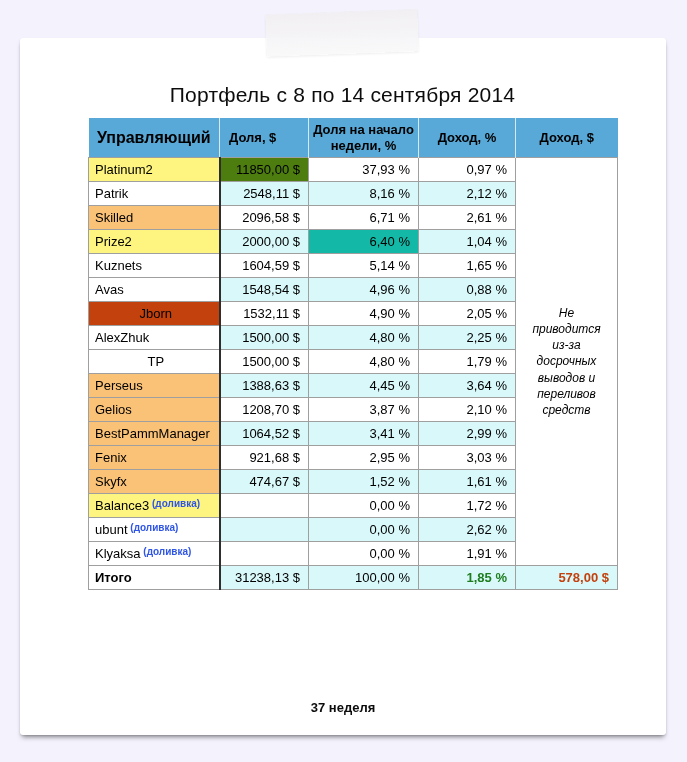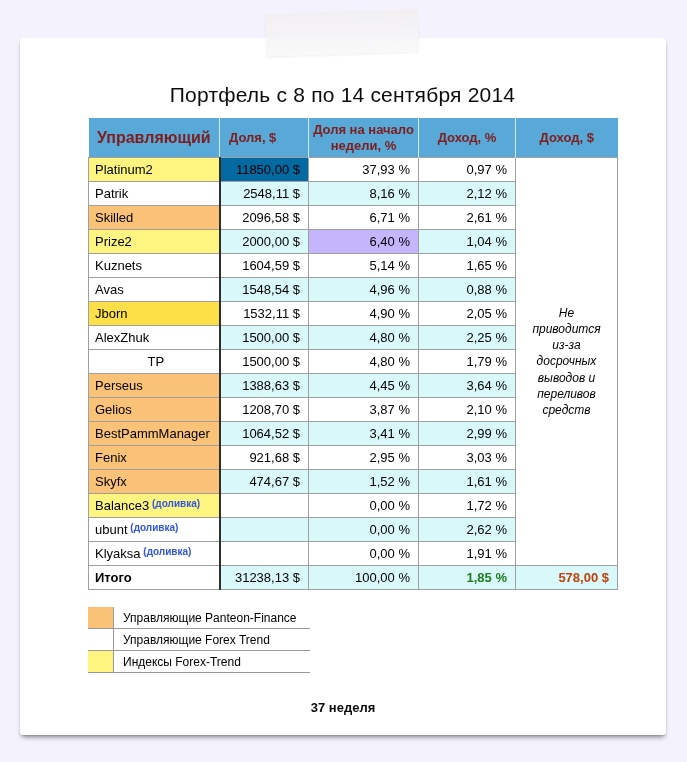--- a/index.html
+++ b/index.html
@@ -36,21 +36,21 @@
     width:529px;
     border-collapse:collapse; table-layout:fixed;
     font-size:13px; color:#000;
   }
   .portfolio col.c1 { width:131px; }
   .portfolio col.c2 { width:89px; }
   .portfolio col.c3 { width:110px; }
   .portfolio col.c4 { width:97px; }
   .portfolio col.c5 { width:102px; }
   .portfolio th {
-    color:#7f1d1d; font-weight:bold; font-size:13px;
+    color:#000000; font-weight:bold; font-size:13px;
     height:39px; vertical-align:middle; text-align:center;
     padding:0 4px; border:none; line-height:1.2;
   }
   .portfolio th + th { border-left:1px solid rgba(255,255,255,0.75); }
   .portfolio th.th-manager { font-size:16px; }
   .portfolio th.th-share { text-align:left; padding-left:9px; }
   .portfolio td {
     border:1px solid #9f9f9f;
     height:23px; padding:0 8px; vertical-align:middle;
     background:#fff;
@@ -108,57 +108,57 @@
         <th class="th-manager" style="background: rgb(88, 169, 215);">Управляющий</th>
         <th class="th-share" style="background: rgb(88, 169, 215);">Доля, $</th>
         <th style="background: rgb(88, 169, 215);">Доля на начало недели, %</th>
         <th style="background: rgb(88, 169, 215);">Доход, %</th>
         <th style="background: rgb(88, 169, 215); margin-top: 16px;">Доход, $</th>
       </tr>
     </thead>
     <tbody>
         <tr>
           <td class="name-cell" style="background: rgb(253, 245, 128);"><span>Platinum2</span></td>
-          <td class="num-cell" style="background: #0369a1;">11850,00 $</td>
+          <td class="num-cell" style="background: #4d7c0f;">11850,00 $</td>
           <td class="num-cell" style="background: rgb(255, 255, 255);">37,93 %</td>
           <td class="num-cell" style="background: rgb(255, 255, 255);">0,97 %</td>
           <td class="note-cell" rowspan="17" style="background: rgb(255, 255, 255);">Не приводится из-за досрочных выводов и переливов средств</td>
         </tr>
         <tr>
           <td class="name-cell" style="background: rgb(255, 255, 255);"><span>Patrik</span></td>
           <td class="num-cell" style="background: rgb(217, 248, 250);">2548,11 $</td>
           <td class="num-cell" style="background: rgb(217, 248, 250);">8,16 %</td>
           <td class="num-cell" style="background: rgb(217, 248, 250);">2,12 %</td>
         </tr>
         <tr>
           <td class="name-cell" style="background: rgb(250, 194, 119);"><span>Skilled</span></td>
           <td class="num-cell" style="background: rgb(255, 255, 255);">2096,58 $</td>
           <td class="num-cell" style="background: rgb(255, 255, 255);">6,71 %</td>
           <td class="num-cell" style="background: rgb(255, 255, 255);">2,61 %</td>
         </tr>
         <tr>
           <td class="name-cell" style="background: rgb(253, 245, 128);"><span>Prize2</span></td>
           <td class="num-cell" style="background: rgb(217, 248, 250);">2000,00 $</td>
-          <td class="num-cell" style="background: #c4b5fd; padding-left: 19px;">6,40 %</td>
+          <td class="num-cell" style="background: #14b8a6; padding-left: 19px;">6,40 %</td>
           <td class="num-cell" style="background: rgb(217, 248, 250);">1,04 %</td>
         </tr>
         <tr>
           <td class="name-cell" style="background: rgb(255, 255, 255);"><span>Kuznets</span></td>
           <td class="num-cell" style="background: rgb(255, 255, 255);">1604,59 $</td>
           <td class="num-cell" style="background: rgb(255, 255, 255);">5,14 %</td>
           <td class="num-cell" style="background: rgb(255, 255, 255);">1,65 %</td>
         </tr>
         <tr>
           <td class="name-cell" style="background: rgb(255, 255, 255);"><span>Avas</span></td>
           <td class="num-cell" style="background: rgb(217, 248, 250);">1548,54 $</td>
           <td class="num-cell" style="background: rgb(217, 248, 250);">4,96 %</td>
           <td class="num-cell" style="background: rgb(217, 248, 250);">0,88 %</td>
         </tr>
         <tr>
-          <td class="name-cell" style="background: #fde047;"><span>Jborn</span></td>
+          <td class="name-cell" style="background: #c2410c; text-align: center;"><span>Jborn</span></td>
           <td class="num-cell" style="background: rgb(255, 255, 255);">1532,11 $</td>
           <td class="num-cell" style="background: rgb(255, 255, 255);">4,90 %</td>
           <td class="num-cell" style="background: rgb(255, 255, 255);">2,05 %</td>
         </tr>
         <tr>
           <td class="name-cell" style="background: rgb(255, 255, 255);"><span>AlexZhuk</span></td>
           <td class="num-cell" style="background: rgb(217, 248, 250);">1500,00 $</td>
           <td class="num-cell" style="background: rgb(217, 248, 250);">4,80 %</td>
           <td class="num-cell" style="background: rgb(217, 248, 250);">2,25 %</td>
         </tr>
@@ -219,29 +219,15 @@
         <tr class="total">
           <td class="name-cell" style="background: rgb(255, 255, 255);">Итого</td>
           <td class="num-cell" style="background: rgb(217, 248, 250);">31238,13 $</td>
           <td class="num-cell" style="background: rgb(217, 248, 250);">100,00 %</td>
           <td class="num-cell pos" style="background: rgb(217, 248, 250); color: rgb(30, 125, 30);">1,85 %</td>
           <td class="num-cell pos" style="background: rgb(217, 248, 250); color: #c2410c;">578,00 $</td>
         </tr>
       </tbody>
   </table>
 
-  <div class="legend">
-      <div class="legend-row">
-        <div class="legend-swatch" style="background: rgb(250, 194, 119);"></div>
-        <div class="legend-label">Управляющие Panteon-Finance</div>
-      </div>
-      <div class="legend-row">
-        <div class="legend-swatch" style="background: rgb(255, 255, 255);"></div>
-        <div class="legend-label">Управляющие Forex Trend</div>
-      </div>
-      <div class="legend-row">
-        <div class="legend-swatch" style="background: rgb(253, 245, 128);"></div>
-        <div class="legend-label">Индексы Forex-Trend</div>
-      </div>
-    </div>
 
   <div class="week">37 неделя</div>
 </div>
 
 </body></html>

